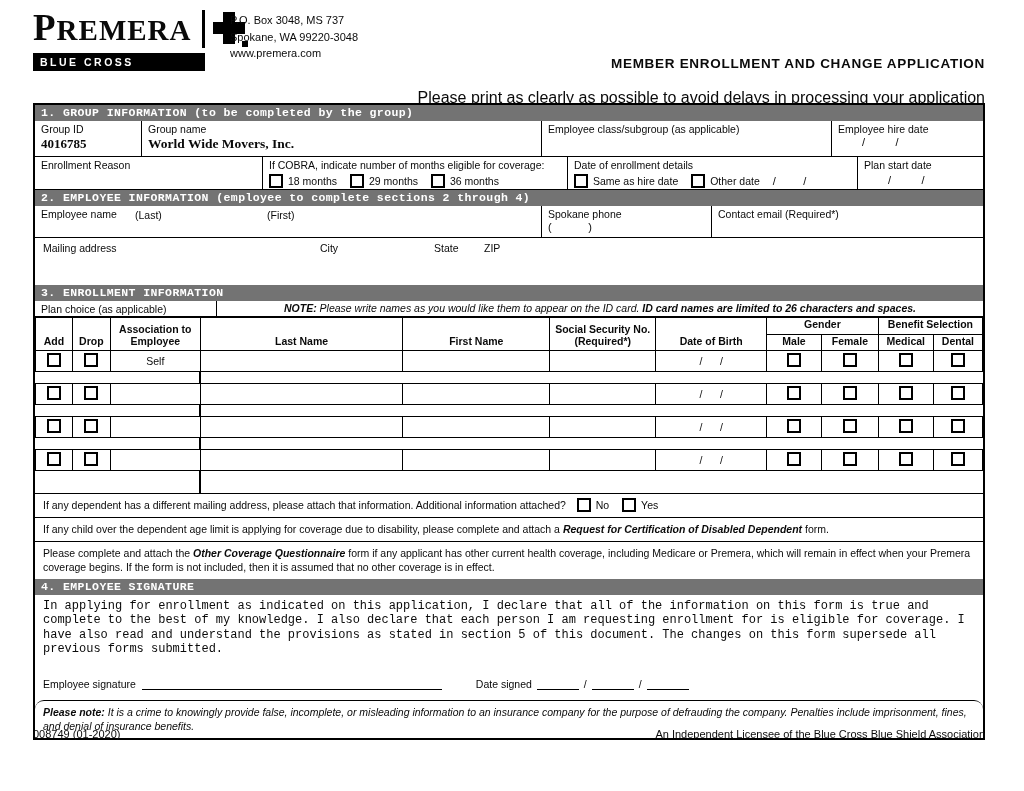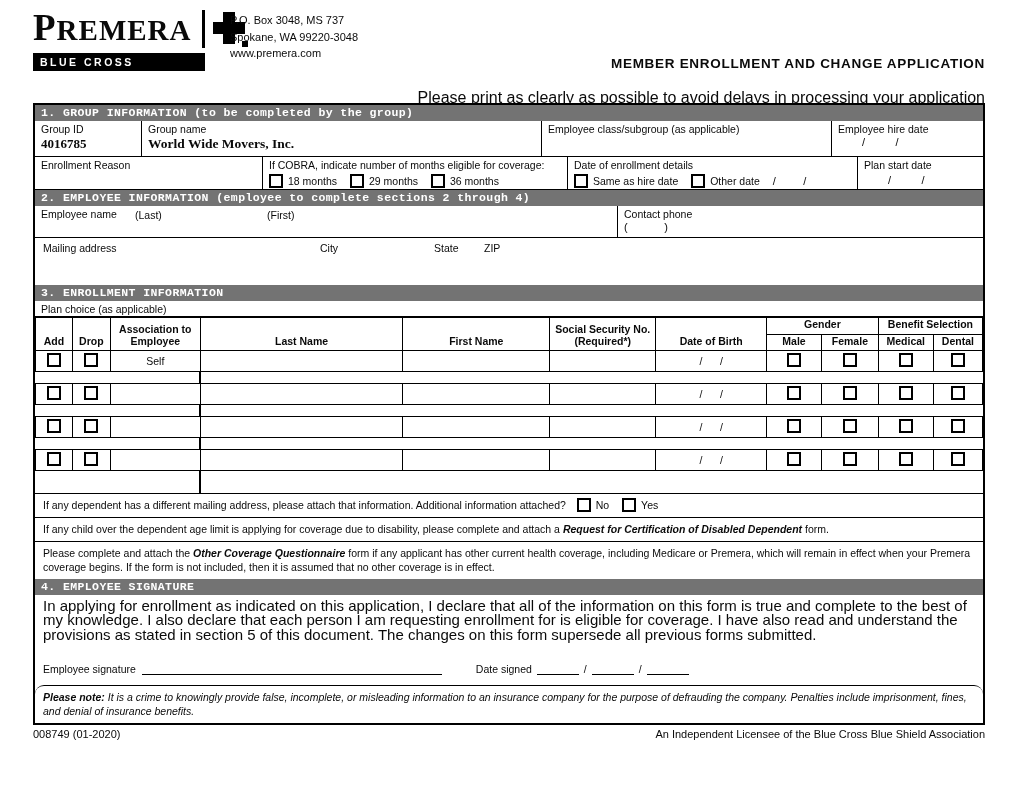--- a/index.html
+++ b/index.html
@@ -35,21 +35,21 @@
   .value { font-family: "Liberation Serif", serif; font-weight: bold; font-size: 13px; line-height: 15px; }
   .slashes { white-space: pre; font-size: 11px; }
   .cb { display: inline-block; width: 14px; height: 14px; border: 2px solid #000;
     background: #fff; vertical-align: -3px; }
   .cb-lbl { font-size: 10.5px; margin: 0 10px 0 5px; }
   .opt-line { margin-top: 2px; }
   
   .w-gid { width: 107px; } .w-gname { width: 400px; } .w-class { width: 290px; } .w-hire { flex: 1; }
   .w-reason { width: 228px; } .w-cobra { width: 305px; } .w-details { width: 290px; } .w-plan { flex: 1; }
   
-  .w-empname { width: 583px; } .w-phone { width: 170px; } .w-email { flex: 1; }
+  .w-empname { width: 507px; } .w-phone { width: 170px; } .w-email { flex: 1; }
   .name-hint { position: absolute; top: 3px; font-size: 10.5px; }
   .hint-last { left: 100px; } .hint-first { left: 232px; }
   .mailrow { position: relative; height: 47px; border-bottom: none; }
   .mailrow span { position: absolute; top: 4px; font-size: 10.5px; }
   .m-addr { left: 8px; } .m-city { left: 285px; } .m-state { left: 399px; } .m-zip { left: 449px; }
   
   .w-planchoice { width: 182px; } .w-note { flex: 1; display: flex; align-items: center; justify-content: center; }
   .note-text { font-style: italic; font-size: 10.5px; text-align: center; }
   .note-text b { font-weight: bold; }
   
@@ -64,21 +64,21 @@
   .cbs { display: inline-block; width: 14px; height: 14px; border: 2px solid #000; background: #fff; }
   tr.sprow { height: 12px; }
   tr.sprow td { border: none; }
   td.sp-l { border-right: 2.5px solid #000 !important; }
   tr.sprow.tail { height: 22px; }
   
   .trow { border-top: 1px solid #000; padding: 4px 8px 5px; font-size: 10.5px; line-height: 14px; }
   .trow i b, .trow b i { font-weight: bold; font-style: italic; }
   .inline-cb { margin-left: 8px; }
   
-  .para { padding: 4px 8px 5px; font-size: 15px; line-height: 14.5px; }
+  .para { padding: 4px 8px 5px; font-size: 12px; line-height: 14.5px; font-family: Liberation Mono, monospace; }
   .sigrow { display: flex; align-items: flex-end; padding: 16px 8px 10px; font-size: 10.5px; text-align: right; }
   .sigline { display: inline-block; border-bottom: 1.5px solid #000; height: 12px; }
   .sig-main { width: 300px; margin-left: 6px; }
   .date-lbl { margin-left: 34px; }
   .sig-date { width: 42px; margin: 0 5px; }
   .notebox { border-top: 1.5px solid #000; padding: 4px 8px 5px; font-size: 10.5px;
     line-height: 14px; font-style: italic; border-radius: 9px; }
   .notebox b { font-weight: bold; }
   
   .footer { position: absolute; left: 33px; top: 728px; width: 952px; display: flex;
@@ -158,35 +158,41 @@
     </div>
 
     <div class="secbar">2. EMPLOYEE INFORMATION  (employee to complete sections 2 through 4)</div>
     <div class="frow" style="height:32px;">
       <div class="fcell w-empname">
         <span>Employee name</span>
         <span class="name-hint hint-last">(Last)</span>
         <span class="name-hint hint-first">(First)</span>
       </div>
       <div class="fcell w-phone">
-        <div>Contact phone</div>
+        <div>Spokane phone</div>
         <div class="slashes">(            )</div>
+      </div>
+      <div class="fcell w-email">
+        <div>Contact email  (Required*)</div>
       </div>
     </div>
     <div class="frow mailrow">
       <span class="m-addr">Mailing address</span>
       <span class="m-city">City</span>
       <span class="m-state">State</span>
       <span class="m-zip">ZIP</span>
     </div>
 
     <div class="secbar">3. ENROLLMENT INFORMATION</div>
     <div class="frow" style="height:16px;">
       <div class="fcell w-planchoice">
         <div>Plan choice (as applicable)</div>
+      </div>
+      <div class="fcell w-note">
+        <div class="note-text"><b>NOTE:</b><span> Please write names as you would like them to appear on the ID card. </span><b>ID card names are limited to 26 characters and spaces.</b></div>
       </div>
     </div>
 
     <table class="enroll">
       <colgroup>
         <col style="width:3.9%">
           <col style="width:4.0%">
           <col style="width:9.5%">
         <col style="width:21.4%">
           <col style="width:15.5%">

